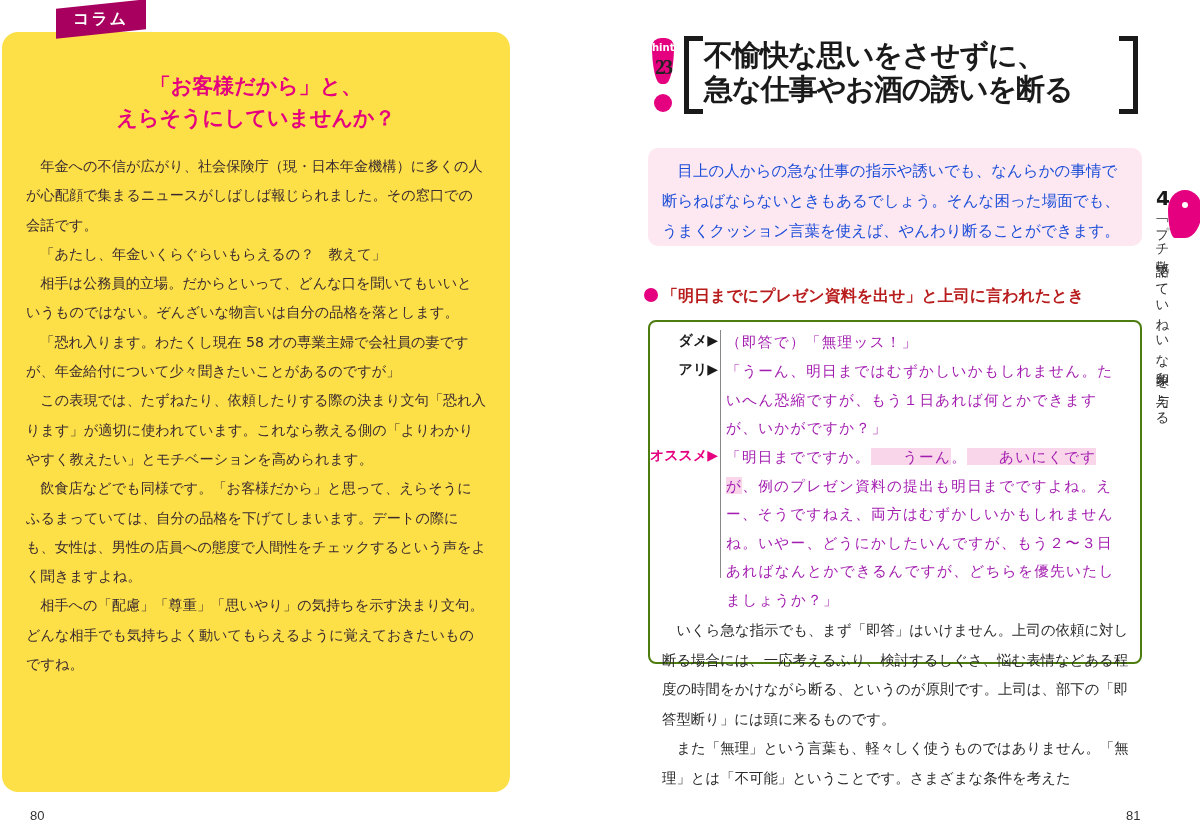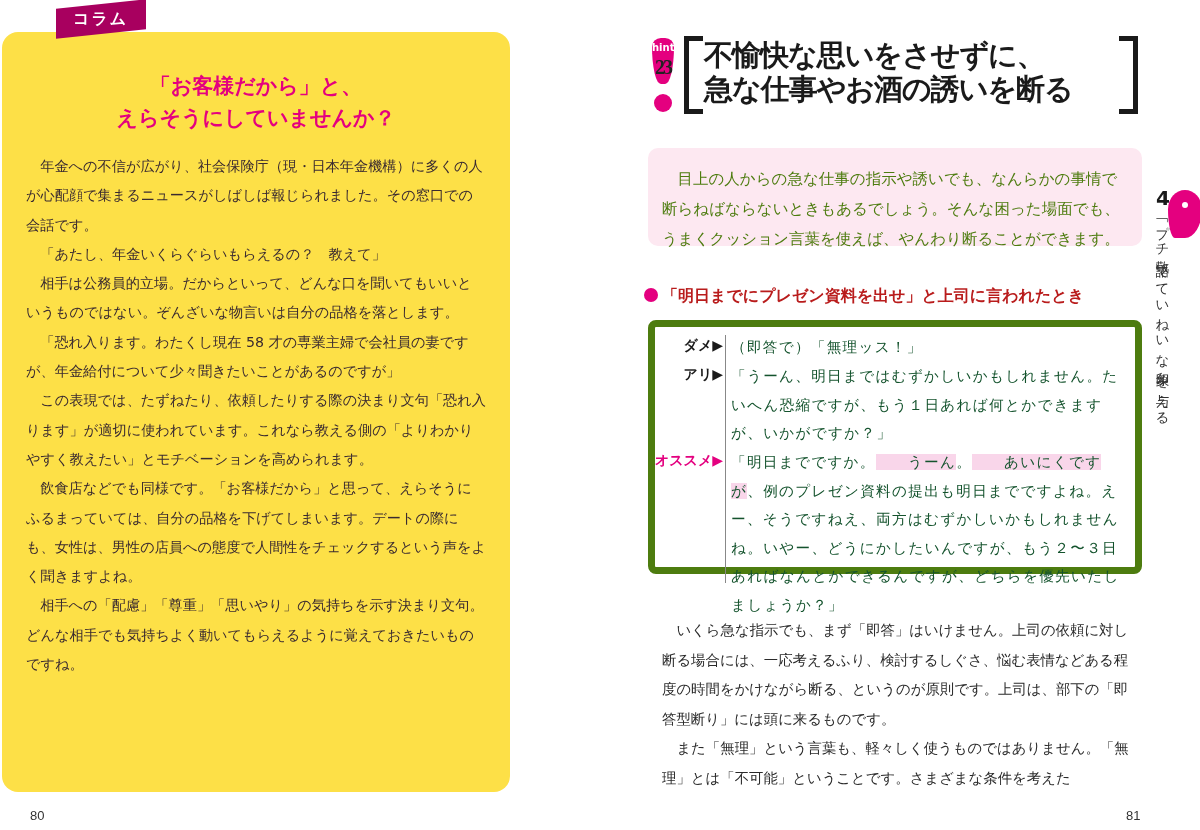--- a/index.html
+++ b/index.html
@@ -31,35 +31,35 @@
   .hint-dot{position:absolute;left:2px;top:56px;width:18px;height:18px;border-radius:50%;background:#e4007f;}
   .hint-num{position:absolute;left:-4px;top:18px;width:30px;text-align:center;font-size:20px;font-weight:bold;
       color:#222;font-family:"Liberation Serif",serif;letter-spacing:-2px;}
   .bracket{position:absolute;top:36px;width:14px;height:68px;border:5px solid #1a1a1a;}
   .bracket.l{left:84px;border-right:none;}
   .bracket.r{left:519px;border-left:none;}
   .hint-title{position:absolute;left:104px;top:38px;font-size:29px;line-height:34px;font-weight:bold;color:#1a1a1a;
       letter-spacing:-1px;}
 
   .intro{position:absolute;left:48px;top:148px;width:494px;height:98px;background:#fde8f1;border-radius:10px;
-      box-sizing:border-box;padding:16px 14px;font-size:15.5px;line-height:30px;color:#4d7c0f;}
+      box-sizing:border-box;padding:8px 14px;font-size:15.5px;line-height:30px;color:#1d4ed8;}
   .intro p{margin:0;text-indent:1em;}
 
   .section-head{position:absolute;left:44px;top:286px;font-size:16px;font-weight:bold;color:#b91c1c;}
   .section-head .dot{display:inline-block;width:14px;height:14px;border-radius:50%;background:#e4007f;
       vertical-align:-1px;margin-right:4px;}
 
-  .example-box{position:absolute;left:48px;top:320px;width:494px;height:254px;border:7px solid #4d7c0f;
+  .example-box{position:absolute;left:48px;top:320px;width:494px;height:344px;border:2px solid #4d7c0f;
       border-radius:8px;box-sizing:border-box;}
   .ex-divider{position:absolute;left:70px;top:8px;width:1px;height:248px;background:#888;}
   .ex-row{position:absolute;left:0;width:490px;}
   .ex-label{position:absolute;right:422px;font-weight:bold;font-size:14px;white-space:nowrap;}
   .ex-label.dame,.ex-label.ari{color:#1a1a1a;}
   .ex-label.osusume{color:#e4007f;}
-  .ex-text{position:absolute;left:76px;width:400px;font-size:14.6px;line-height:28.6px;letter-spacing:1.3px;color:#14532d;font-family:Liberation Serif, serif;}
+  .ex-text{position:absolute;left:76px;width:400px;font-size:14.6px;line-height:28.6px;letter-spacing:1.3px;color:#a21caf;}
   .hl{background:#f9d6ea;padding-left:32px;}
 
   .main-text{position:absolute;left:62px;top:616px;width:476px;font-family:"DejaVu Serif","Liberation Serif",serif;
       font-size:14.4px;line-height:29.5px;color:#2a2a2a;}
   .main-text p{margin:0;text-indent:1em;}
 
   .side-tab{position:absolute;left:548px;top:186px;width:52px;height:280px;}
   .side-tab .blob{position:absolute;left:20px;top:4px;width:34px;height:48px;background:#e4007f;
       border-radius:50% 50% 50% 20% / 40% 40% 60% 60%;}
   .side-tab .blob-dot{position:absolute;left:34px;top:16px;width:6px;height:6px;border-radius:50%;background:#fff;}

